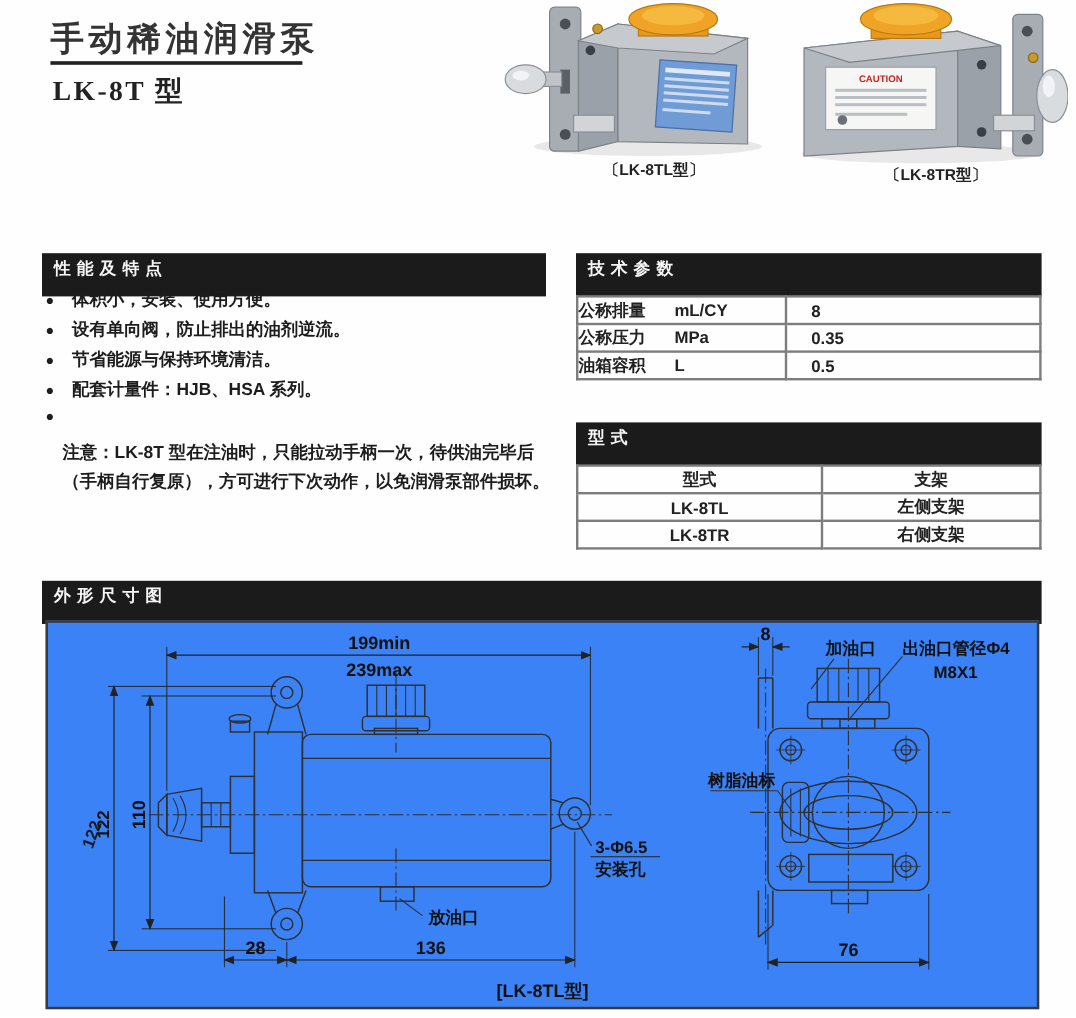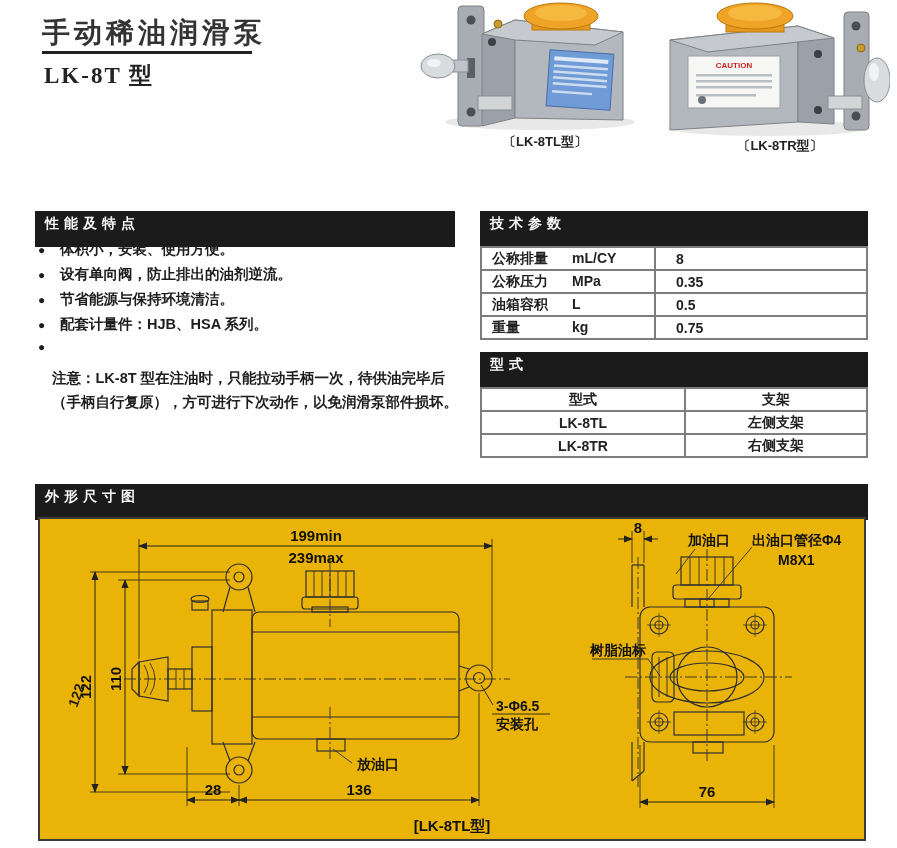--- a/index.html
+++ b/index.html
@@ -20,31 +20,31 @@
   
   .features{position:absolute;left:38px;top:240px;width:430px;}
   .feat-item{display:flex;align-items:baseline;height:25px;font-size:14.5px;font-weight:600;color:#1d1d1d;}
   .feat-bullet{width:22px;font-size:12px;}
   .note{position:absolute;left:52px;top:366px;width:440px;font-size:14.5px;font-weight:600;
         line-height:24px;color:#1d1d1d;}
   
   .spec-table{position:absolute;left:480px;top:246px;width:388px;border:2px solid #7d7d7d;
               border-collapse:collapse;}
   .spec-table td{border:2px solid #7d7d7d;height:21px;font-size:14px;font-weight:600;color:#222;padding:0;}
-  .spec-name{display:inline-block;width:80px;padding-left:10px;}
+  .spec-name{display:inline-block;width:80px;}
   .spec-unit{display:inline-block;}
   .spec-val{padding-left:20px;}
   
   .type-table{position:absolute;left:480px;top:387px;width:388px;border:2px solid #7d7d7d;
               border-collapse:collapse;}
   .type-table td{border:2px solid #7d7d7d;height:21px;font-size:14px;font-weight:600;color:#222;
                  text-align:center;padding:0;}
   
   .draw-box{position:absolute;left:38px;top:517px;width:824px;height:320px;border:2px solid #3a3a3a;
-            background:#eab308;}
+            background:#3b82f6;}
   svg text{font-family:"Liberation Sans",sans-serif;}
 </style>
 </head>
 <body>
 
 <div class="page">
 
   <div class="title">手动稀油润滑泵</div>
   <div class="title-rule"></div>
   <div class="subtitle">LK-8T 型</div>
@@ -150,26 +150,20 @@
       <td>
             <div class="spec-val">0.35</div>
           </td>
         </tr>
     <tr>
       <td><span class="spec-name">油箱容积</span><span class="spec-unit">L</span></td>
       <td>
             <div class="spec-val">0.5</div>
           </td>
         </tr>
-    <tr>
-      <td><span class="spec-name">重量</span><span class="spec-unit">kg</span></td>
-      <td>
-            <div class="spec-val">0.75</div>
-          </td>
-        </tr>
   </tbody>
     </table>
 
   <div class="bar" style="left:480px;top:352px;width:388px">型式</div>
   <table class="type-table">
     <tbody>
         <tr>
       <td style="width:202px">型式</td>
       <td>支架</td>
         </tr>

